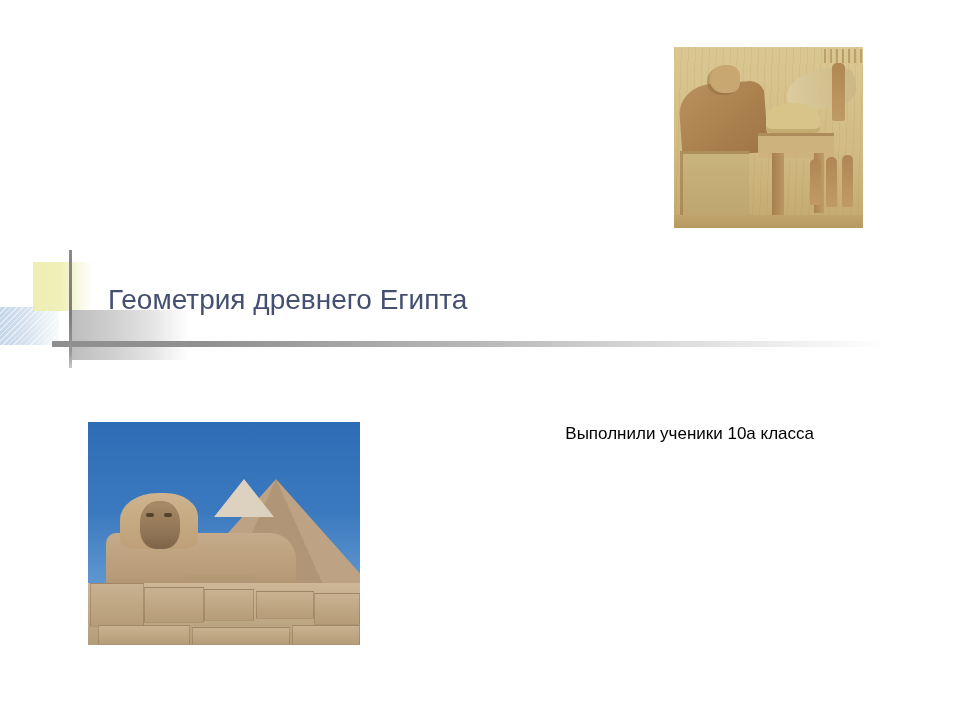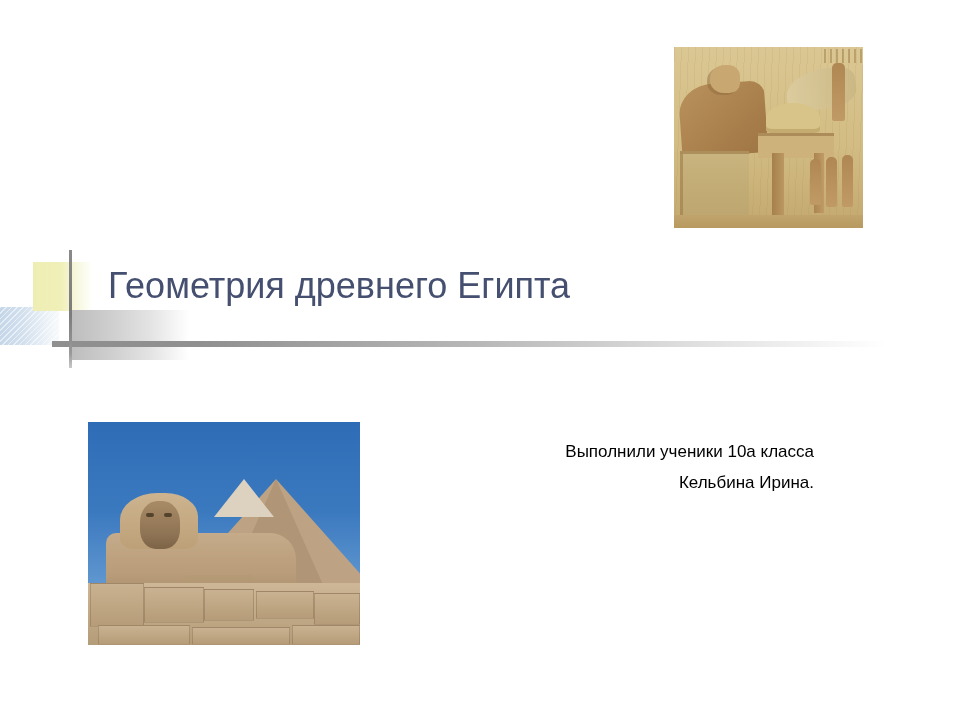--- a/index.html
+++ b/index.html
@@ -64,34 +64,34 @@
     top: 341px;
     width: 835px;
     height: 6px;
     background: linear-gradient(to right, #8f8f8f 0%, #909090 18%, #b9b9b9 52%, #dedede 76%, #f4f4f4 92%, #ffffff 100%);
   }
 
   
   .slide-title {
     position: absolute;
     left: 108px;
-    top: 262px;
+    top: 276px;
     width: 760px;
-    font-size: 36px;
+    font-size: 28px;
     line-height: 48px;
     color: #454f70;
     letter-spacing: 0px;
     white-space: nowrap;
   }
 
   
   .body-block {
     position: absolute;
     left: 400px;
-    top: 436px;
+    top: 418px;
     width: 414px;
     text-align: right;
     font-size: 17px;
     line-height: 31px;
     color: #000000;
   }
   .body-line { display: block; }
 
   
   .pic { position: absolute; overflow: hidden; }
@@ -257,21 +257,20 @@
   <div class="orn-blue"></div>
   <div class="orn-yellow"></div>
   <div class="orn-gray-block"></div>
   <div class="orn-hline"></div>
   <div class="orn-vline"></div>
 
   <div class="slide-title">Геометрия древнего Египта</div>
 
   <div class="body-block">
     <span class="body-line">Выполнили ученики 10а класса</span>
-    <span class="body-line">Кельбина Ирина.</span>
   </div>
 
   <div class="pic" id="relief">
     <div class="bg"></div>
     <div class="fan"></div>
     <div class="glyphs"></div>
     <div class="seated"></div>
     <div class="head"></div>
     <div class="chair"></div>
     <div class="offering"></div>

